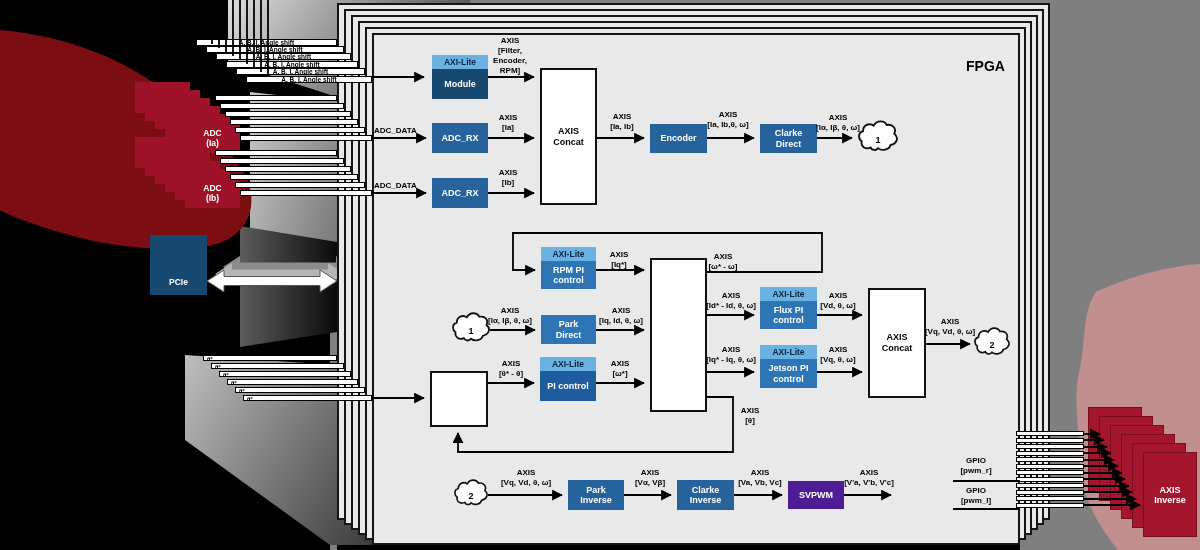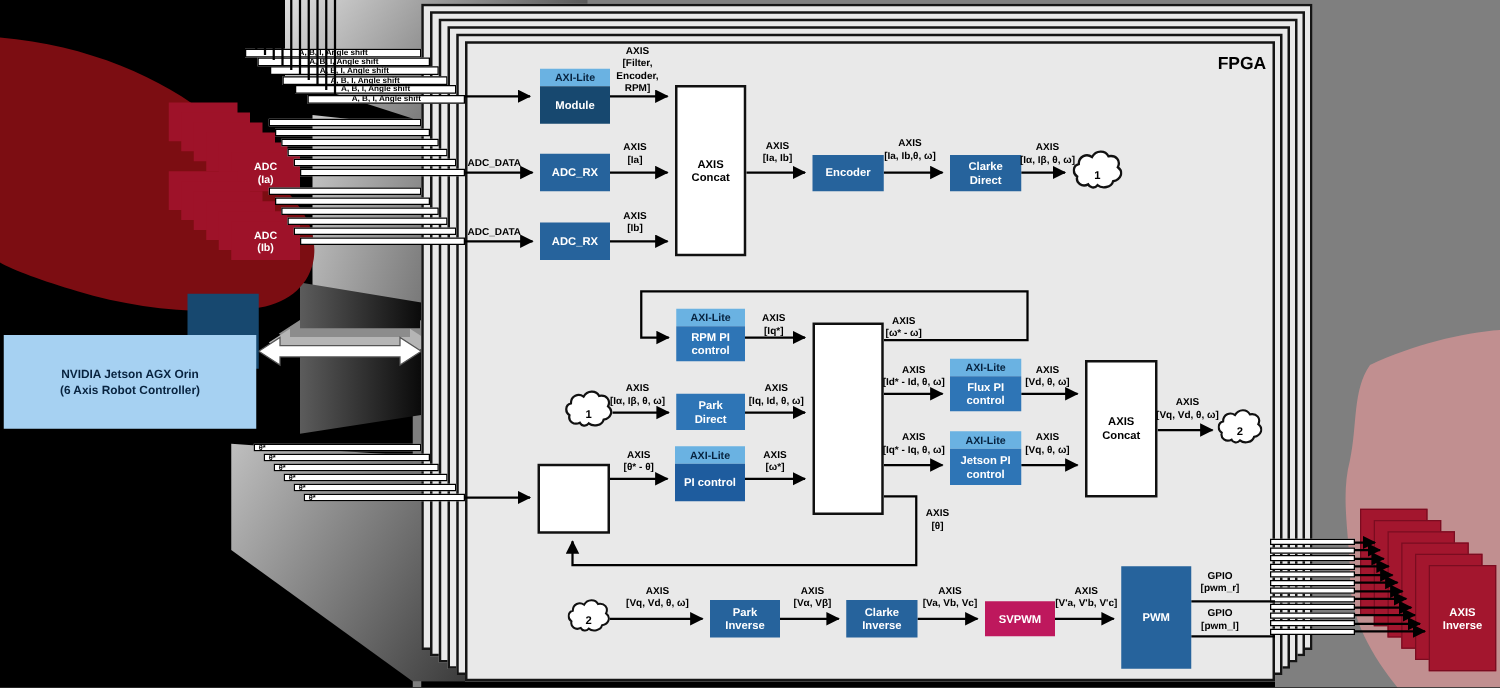--- a/index.html
+++ b/index.html
@@ -73,21 +73,21 @@
     </g>
     <polygon points="207,281 224,270 224,276.5 320,276.5 320,270 337,281 320,292 320,285.5 224,285.5 224,292" fill="#ffffff" stroke="#555" stroke-width="1"></polygon>
   </svg>
 
   <div class="sheet" style="left:337px;top:3px;width:713px;height:517px"></div>
   <div class="sheet" style="left:344px;top:9px;width:700px;height:516px"></div>
   <div class="sheet" style="left:351px;top:15px;width:687px;height:515px"></div>
   <div class="sheet" style="left:358px;top:21px;width:674px;height:514px"></div>
   <div class="sheet" style="left:365px;top:27px;width:661px;height:513px"></div>
   <div class="sheet" style="left:372px;top:33px;width:648px;height:512px"></div>
-  <div class="fpgalabel" style="left:958px;top:42px;width:55px;text-align:right">FPGA</div>
+  <div class="fpgalabel" style="left:958px;top:58px;width:55px;text-align:center">FPGA</div>
 
   <div>
     <div class="hw" style="left:135px;top:82px;width:55px;height:31px;background:#9e1229"></div>
     <div class="hw" style="left:145px;top:90px;width:55px;height:31px;background:#9e1229"></div>
     <div class="hw" style="left:155px;top:98px;width:55px;height:31px;background:#9e1229"></div>
     <div class="hw" style="left:165px;top:106px;width:55px;height:31px;background:#9e1229"></div>
     <div class="hw" style="left:175px;top:114px;width:55px;height:31px;background:#9e1229"></div>
     <div class="hw" style="left:185px;top:122px;width:55px;height:31px;background:#9e1229">
       <span>ADC</span>
       <span>(Ia)</span>
@@ -100,24 +100,20 @@
     <div class="hw" style="left:165px;top:161px;width:55px;height:31px;background:#9e1229"></div>
     <div class="hw" style="left:175px;top:169px;width:55px;height:31px;background:#9e1229"></div>
     <div class="hw" style="left:185px;top:177px;width:55px;height:31px;background:#9e1229">
       <span>ADC</span>
       <span>(Ib)</span>
     </div>
   </div>
 
   <div class="hw" style="left:150px;top:235px;width:57px;height:60px;background:#17486f;justify-content:flex-end;padding-bottom:8px">
     <span>PCIe</span>
-  </div>
-  <div class="hw" style="left:3px;top:268px;width:202px;height:75px;background:#a6d1f2;color:#08233f;font-size:9.5px;line-height:13px">
-    <span>NVIDIA Jetson AGX Orin</span>
-    <span>(6 Axis Robot Controller)</span>
   </div>
 
   <div>
     <div class="hw" style="left:1088px;top:407px;width:54px;height:85px;background:#a3162e;border:1px solid #7a0c20"></div>
     <div class="hw" style="left:1099px;top:416px;width:54px;height:85px;background:#a3162e;border:1px solid #7a0c20"></div>
     <div class="hw" style="left:1110px;top:425px;width:54px;height:85px;background:#a3162e;border:1px solid #7a0c20"></div>
     <div class="hw" style="left:1121px;top:434px;width:54px;height:85px;background:#a3162e;border:1px solid #7a0c20"></div>
     <div class="hw" style="left:1132px;top:443px;width:54px;height:85px;background:#a3162e;border:1px solid #7a0c20"></div>
     <div class="hw" style="left:1143px;top:452px;width:54px;height:85px;background:#a3162e;border:1px solid #7a0c20;font-size:9px">
       <span>AXIS</span>
@@ -318,27 +314,22 @@
       <span>Inverse</span>
     </div>
   </div>
   <div class="blk" style="left:677px;top:480px;width:57px;height:30px">
     <div class="body" style="background:#26639c">
       <span>Clarke</span>
       <span>Inverse</span>
     </div>
   </div>
   <div class="blk" style="left:788px;top:481px;width:56px;height:28px">
-    <div class="body" style="background:#be185d">
+    <div class="body" style="background:#4c1d95">
         <span>SVPWM</span>
-      </div>
-  </div>
-  <div class="blk" style="left:897px;top:453px;width:56px;height:82px">
-    <div class="body" style="background:#26639c">
-        <span>PWM</span>
       </div>
   </div>
 
   <div class="cloud" style="left:858px;top:120px;width:40px;height:38px">
     <svg viewBox="0 0 64 52">
         <path d="M20 44 C12 48 4 42 6 34 C0 30 0 20 8 18 C8 8 18 4 25 9 C30 0 42 0 46 8 C56 6 62 14 58 22 C66 28 62 38 52 40 C50 48 38 50 32 45 C28 50 22 48 20 44 Z" fill="#fff" stroke="#111" stroke-width="3"></path>
       </svg>
     <span class="cnum">1</span>
   </div>
   <div class="cloud" style="left:452px;top:312px;width:38px;height:36px">

